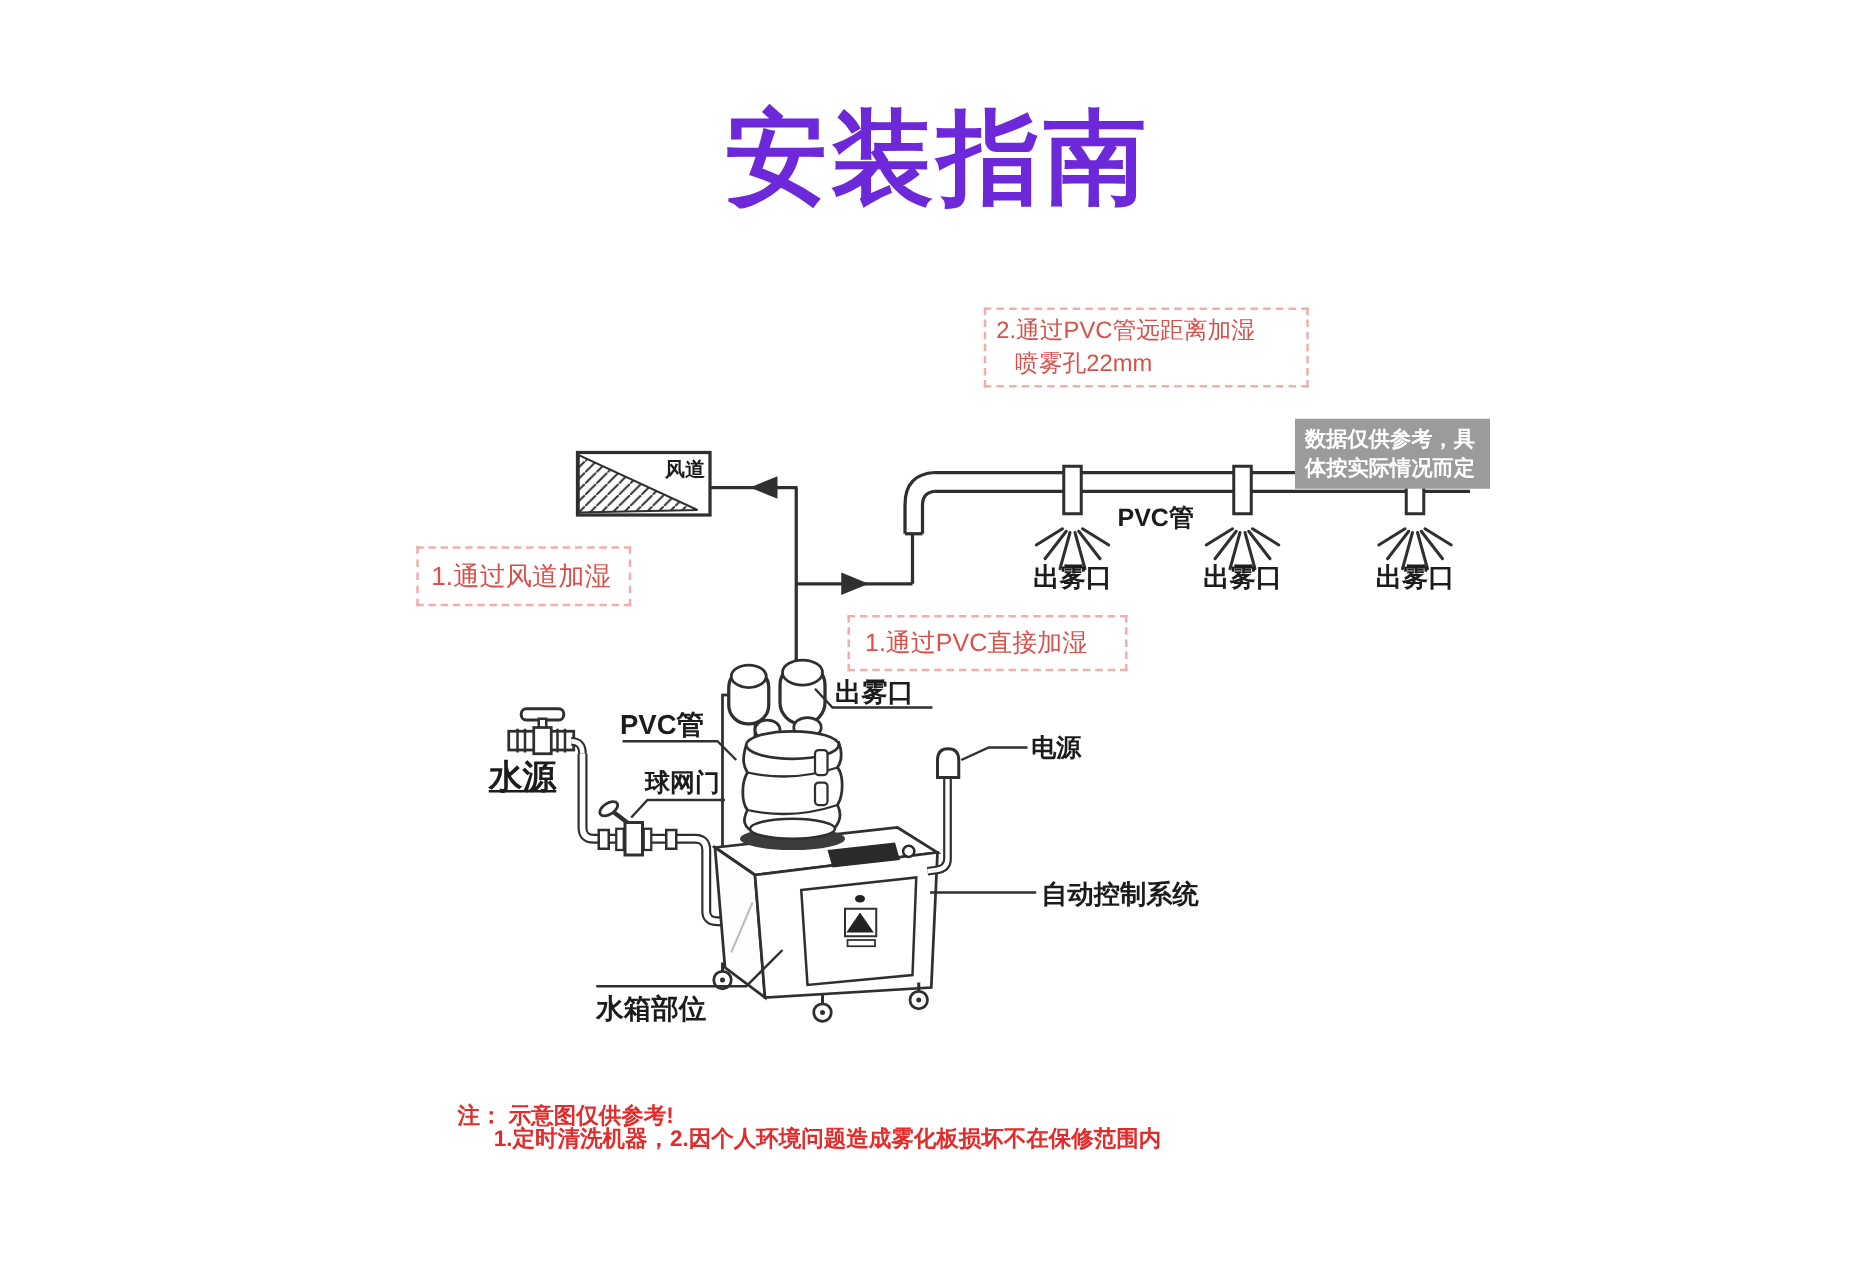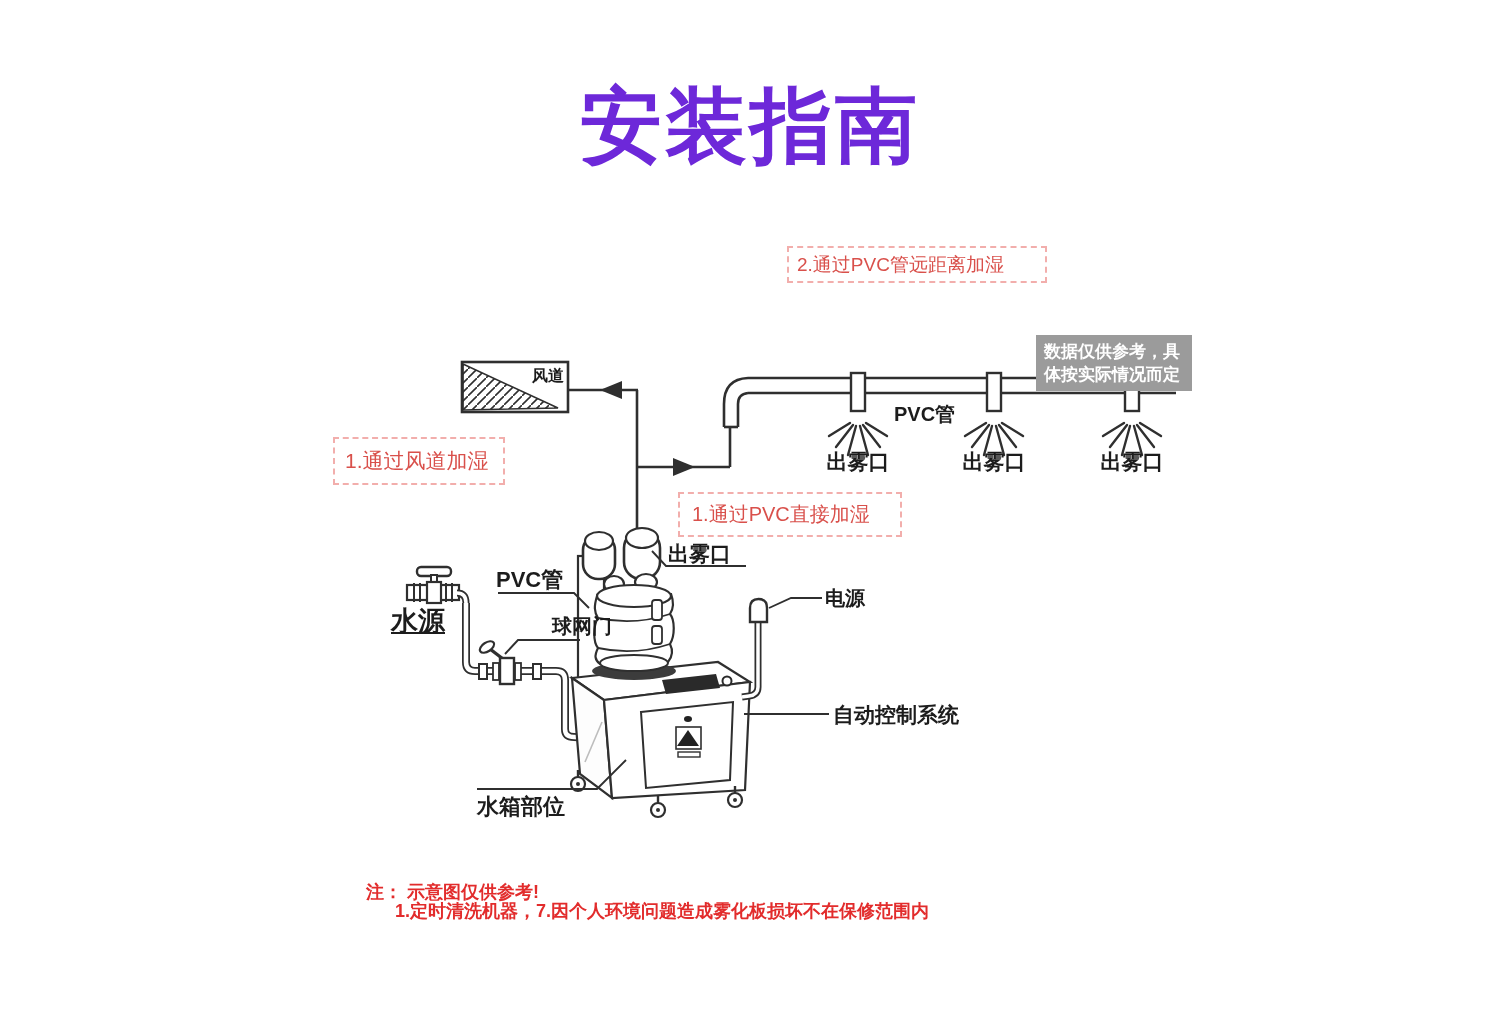--- a/index.html
+++ b/index.html
@@ -160,40 +160,41 @@
       <path d="M626,760 L597,789 L477,789"></path>
       <path d="M498,593 L574,593 L589,608"></path>
       <path d="M580,640 L518,640 L505,654"></path>
     </g>
   </svg>
 
   <div id="title">安装指南</div>
 
   <div class="redbox" id="method2">
     <div>2.通过PVC管远距离加湿</div>
+    <div class="spec">喷雾孔22mm</div>
   </div>
 
   <div id="graynote">数据仅供参考，具体按实际情况而定</div>
 
   <div class="redbox" id="method3">1.通过风道加湿</div>
   <div class="redbox" id="method1">1.通过PVC直接加湿</div>
 
   <div class="lbl" style="left:504px;top:366px;width:88px;text-align:center;font-size:16px;">风道</div>
   <div class="lbl" style="left:894px;top:401px;font-size:20px;">PVC管</div>
   <div class="lbl center" style="left:813px;top:448px;width:90px;font-size:21px;">出雾口</div>
   <div class="lbl center" style="left:949px;top:448px;width:90px;font-size:21px;">出雾口</div>
   <div class="lbl center" style="left:1087px;top:448px;width:90px;font-size:21px;">出雾口</div>
   <div class="lbl" style="left:668px;top:540px;font-size:21px;">出雾口</div>
   <div class="lbl" style="left:496px;top:565px;font-size:22px;">PVC管</div>
   <div class="lbl" style="left:391px;top:603px;font-size:27px;text-decoration:underline;">水源</div>
-  <div class="lbl" style="left:516px;top:613px;font-size:20px;margin-left:36px;">球网门</div>
+  <div class="lbl" style="left:516px;top:613px;font-size:20px;">球网门</div>
   <div class="lbl" style="left:825px;top:585px;font-size:20px;">电源</div>
   <div class="lbl" style="left:833px;top:701px;font-size:21px;">自动控制系统</div>
   <div class="lbl" style="left:477px;top:792px;font-size:22px;">水箱部位</div>
 
   <div id="footnote">
     <div>
       <span class="pfx">注：</span><span>示意图仅供参考!</span>
     </div>
-    <div class="row2">1.定时清洗机器，7.因个人环境问题造成雾化板损坏不在保修范围内</div>
+    <div class="row2">1.定时清洗机器，2.因个人环境问题造成雾化板损坏不在保修范围内</div>
   </div>
 
 </div>
 
 </body></html>

